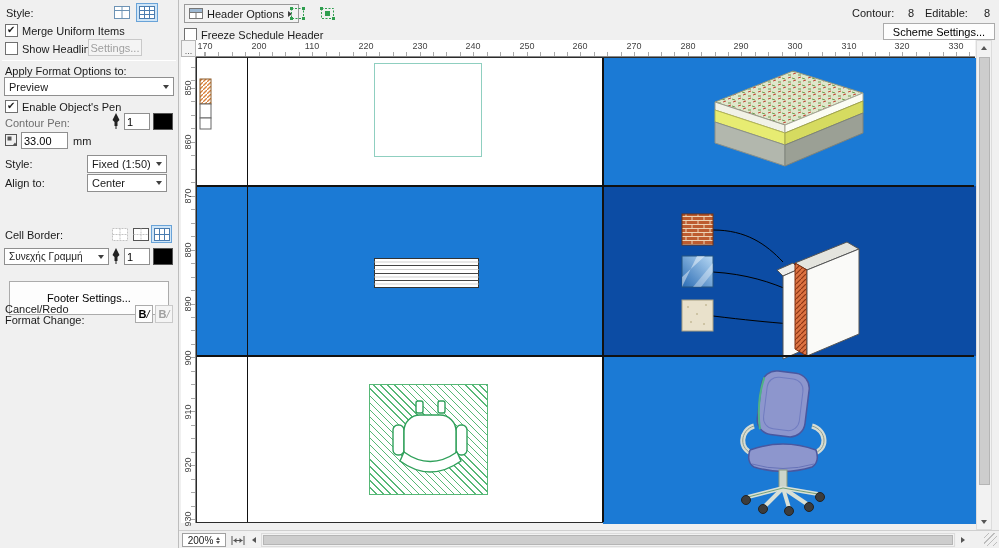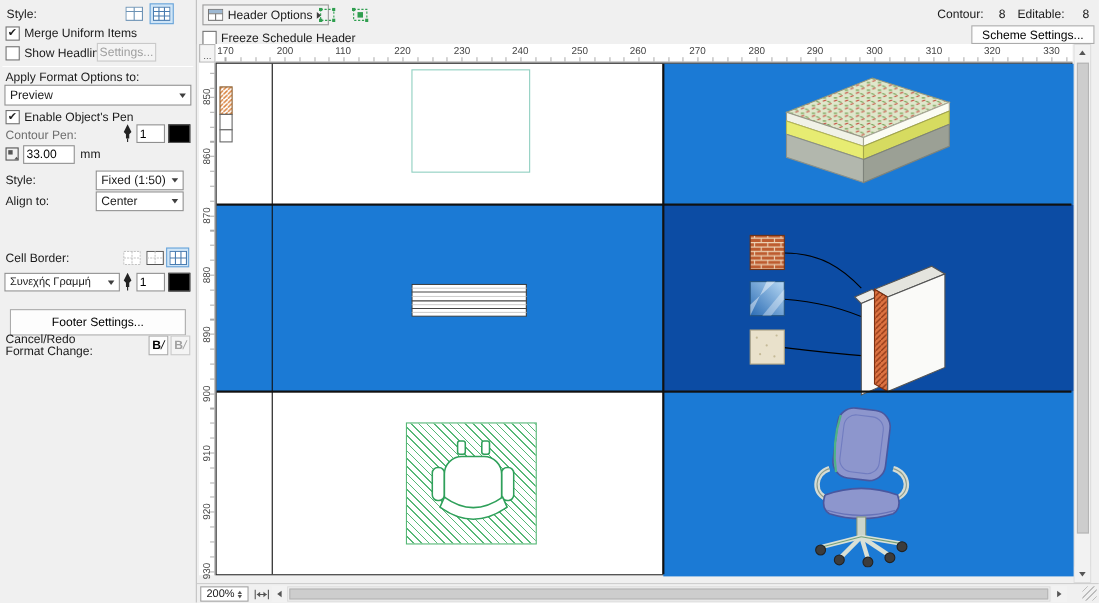--- a/index.html
+++ b/index.html
@@ -169,21 +169,21 @@
       <span class="sel-txt">Συνεχής Γραμμή</span>
       <span class="tri-down"></span>
     </div>
     <svg style="position:absolute;left:111px;top:247px" width="10" height="18" viewBox="0 0 10 18">
       <path d="M5,1 L8.5,8 L6.5,10 L6.5,14 L3.5,14 L3.5,10 L1.5,8 Z" fill="#222"></path>
       <line x1="5" y1="14" x2="5" y2="17" stroke="#222"></line>
     </svg>
     <input class="num" style="left: 124px; top: 248px; width: 26px; height: 17px;" value="1">
     <span class="swatch" style="left:153px;top:248px;width:20px;height:17px"></span>
 
-    <button class="btn" style="left:9px;top:281px;width:160px;height:24px">
+    <button class="btn" style="left:9px;top:281px;width:160px;height:34px">
       <span>Footer Settings...</span>
     </button>
 
     <span class="lbl" style="left:5px;top:303px">Cancel/Redo</span>
     <span class="lbl" style="left:5px;top:314px">Format Change:</span>
     <button class="btn" style="left:135px;top:305px;width:18px;height:18px;font-weight:bold">
       <span>B</span>
         <span style="font-weight:normal;font-style:italic">/</span>
     </button>
     <button class="btn disabled" style="left:155px;top:305px;width:18px;height:18px;font-weight:bold">

